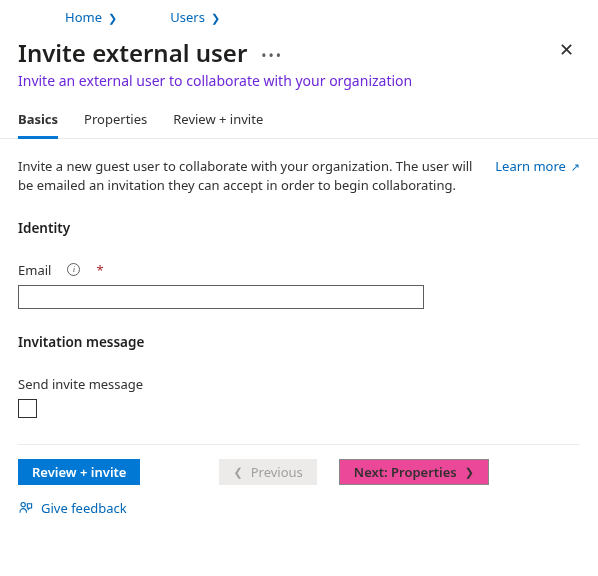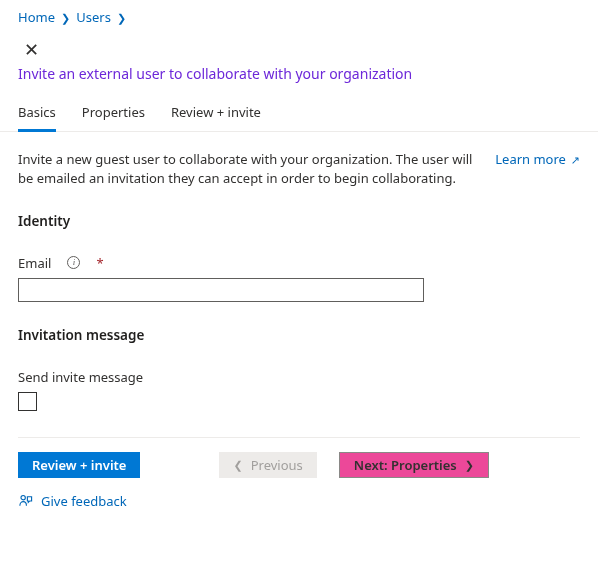--- a/index.html
+++ b/index.html
@@ -20,20 +20,21 @@
       display: flex;
       align-items: center;
       gap: 6px;
       padding: 8px 18px 4px 18px;
       font-size: 13px;
     }
     .breadcrumb a {
       color: #0067b8;
       text-decoration: none;
       cursor: pointer;
+      margin-left: 47px;
     }
     .breadcrumb .chevron {
       color: #0067b8;
       font-size: 11px;
     }
     .header-row {
       display: flex;
       align-items: flex-start;
       justify-content: space-between;
       padding: 6px 18px 0 18px;
@@ -77,21 +78,21 @@
     }
     .tab {
       padding: 0 0 8px 0;
       font-size: 13px;
       color: #323130;
       cursor: pointer;
       border-bottom: 3px solid transparent;
       margin-bottom: -1px;
     }
     .tab.active {
-      font-weight: 400;
+      font-weight: 700;
       border-bottom-color: #0078d4;
     }
     .content {
       padding: 18px 18px 0 18px;
     }
     .intro-row {
       display: flex;
       gap: 16px;
       align-items: flex-start;
     }
@@ -232,20 +233,24 @@
 <body>
 
 <nav class="breadcrumb">
   <a>Home</a>
   <span class="chevron">❯</span>
   <a>Users</a>
   <span class="chevron">❯</span>
 </nav>
 
 <div class="header-row">
+  <div class="header-title-wrap">
+    <h1 class="page-title">Invite external user</h1>
+    <span class="more-icon">•••</span>
+  </div>
   <span class="close-btn">✕</span>
 </div>
 
 <div class="subtitle">Invite an external user to collaborate with your organization</div>
 
 <div class="tabs">
   <div class="tab active">Basics</div>
   <div class="tab">Properties</div>
   <div class="tab">Review + invite</div>
 </div>

